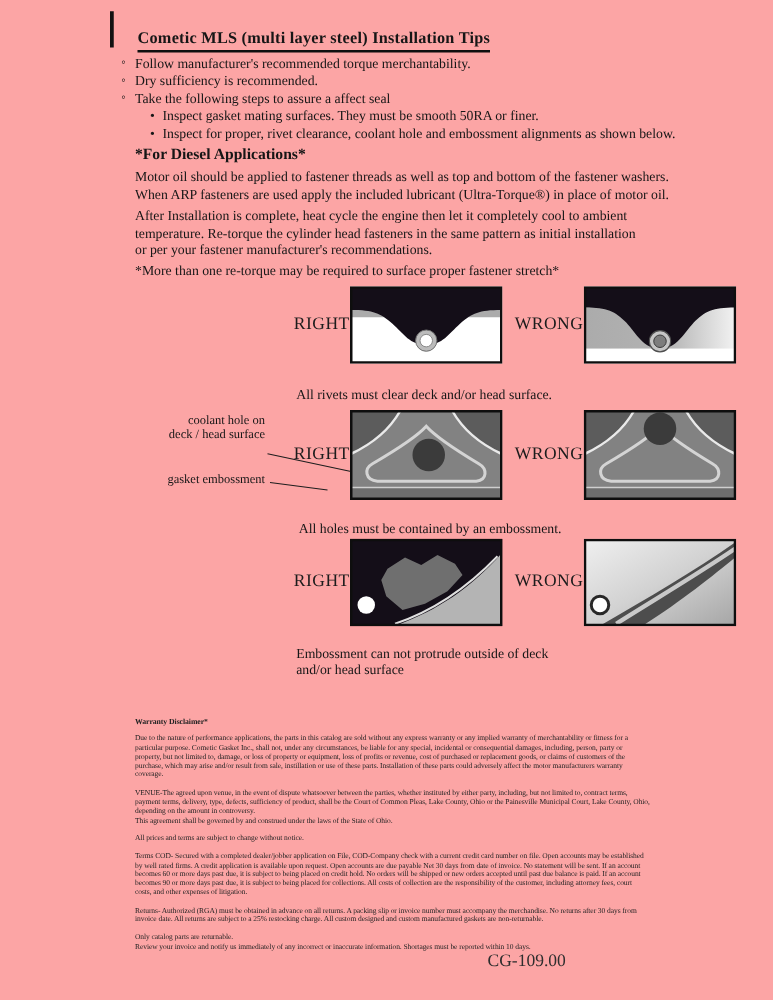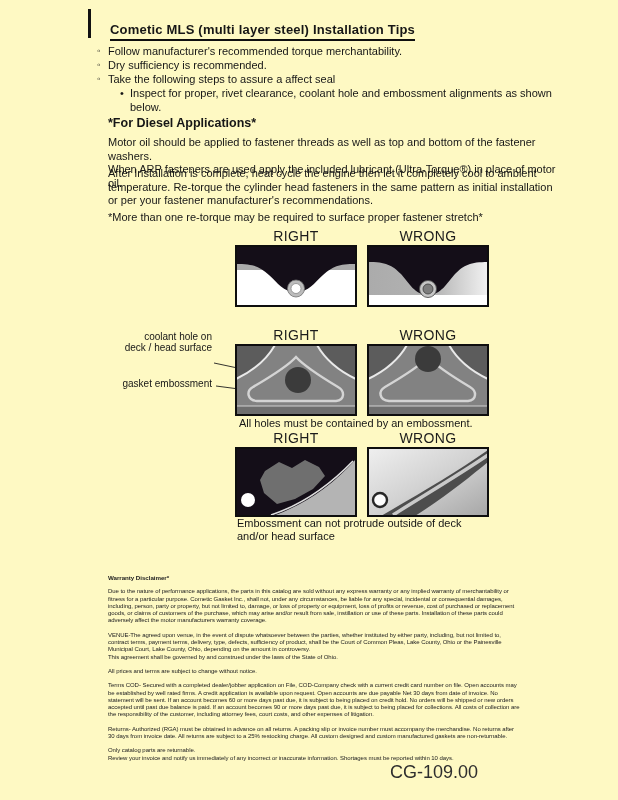--- a/index.html
+++ b/index.html
@@ -1,68 +1,69 @@
 <!DOCTYPE html>
 <html><head>
 <meta charset="utf-8">
 <style>
   * { margin:0; padding:0; box-sizing:border-box; }
   html,body { width:618px; height:800px; background:#ffffff; overflow:hidden;
     font-family:"Liberation Sans", sans-serif; color:#161616; }
-  #page { position:relative; width:618px; height:800px; background:#fef9c3; }
+  #page { position:relative; width:618px; height:800px; background:#fca5a5;font-family:Liberation Serif, serif; }
 
   .corner-mark { position:absolute; left:88px; top:9px; width:3px; height:29px; background:#121212; }
 
   .title { position:absolute; left:110px; top:22px; font-size:13px; font-weight:bold;
     letter-spacing:.2px; border-bottom:2px solid #0f0f0f; padding-bottom:2px; display:inline-block; }
 
   .bullets { position:absolute; left:97px; top:44px; font-size:11px; line-height:14px; width:470px; }
   .bullet { position:relative; padding-left:11px; }
   .bullet::before { content:"\25E6"; position:absolute; left:0; top:0; font-size:10px; }
   .subbullet { position:relative; margin-left:23px; padding-left:10px; }
   .subbullet::before { content:"\2022"; position:absolute; left:0; top:0; font-size:11px; }
 
   .section-head { position:absolute; left:108px; top:116px; font-size:12.5px; font-weight:bold; }
   .para { position:absolute; left:108px; font-size:11px; line-height:13.5px;
     width:460px; white-space:pre-line; }
   .p1 { top:136px; }
   .p2 { top:167px; }
   .note { top:211px; }
 
   .diag-row { position:absolute; left:235px; display:flex; gap:10px; }
-  .diag-col { display:flex; flex-direction:column; align-items:center; }
+  .diag-col { display:flex; flex-direction:row; align-items:center; }
   .diag-label { font-size:14px; line-height:15px; letter-spacing:.4px; color:#1c1c1c; margin-bottom:1px; }
   .diag-col svg { display:block; }
 
   .caption { position:absolute; font-size:11px; line-height:13px; white-space:pre-line; }
 
   .side-label { position:absolute; font-size:10px; line-height:10.5px; text-align:right;
     width:95px; white-space:pre-line; }
   .leader-overlay { position:absolute; left:118px; top:340px; pointer-events:none; }
 
   .fineprint { position:absolute; left:108px; top:574px; width:412px;
     font-size:6px; line-height:7.3px; letter-spacing:-0.05px; color:#222; }
   .fineprint h4 { font-size:6.2px; margin-bottom:7px; }
   .fineprint p { margin-bottom:7px; white-space:pre-line; }
 
-  .pageno { position:absolute; left:390px; top:762px; font-size:18px; color:#2e2e2e; }
+  .pageno { position:absolute; left:390px; top:762px; font-size:14px; color:#2e2e2e; }
 </style>
 </head>
 <body>
 
 <div id="page">
 
   <div class="corner-mark"></div>
 
   <div class="title">Cometic MLS (multi layer steel) Installation Tips</div>
 
   <div class="bullets">
     <div class="bullet">Follow manufacturer's recommended torque merchantability.</div>
     <div class="bullet">Dry sufficiency is recommended.</div>
     <div class="bullet">Take the following steps to assure a affect seal</div>
+    <div class="subbullet">Inspect gasket mating surfaces.  They must be smooth 50RA or finer.</div>
     <div class="subbullet">Inspect for proper, rivet clearance, coolant hole and embossment alignments as shown below.</div>
   </div>
 
   <div class="section-head">*For Diesel Applications*</div>
   <div class="para p1">Motor oil should be applied to fastener threads as well as top and bottom of the fastener washers.
 When ARP fasteners are used apply the included lubricant (Ultra-Torque®) in place of motor oil.</div>
   <div class="para p2">After Installation is complete, heat cycle the engine then let it completely cool to ambient
 temperature. Re-torque the cylinder head fasteners in the same pattern as initial installation
 or per your fastener manufacturer's recommendations.</div>
   <div class="para note">*More than one re-torque may be required to surface proper fastener stretch*</div>
@@ -94,20 +95,21 @@
         <rect x="0" y="0" width="122" height="62" fill="#ffffff"></rect>
         <rect x="1" y="17" width="120" height="33" fill="url(#deckGrad)"></rect>
         <rect x="1" y="50" width="120" height="11" fill="#ffffff"></rect>
         <path d="M1,1 H121 V17 C103,17 97,20 88,29 C80,38 74,50 61,50 C48,50 42,38 34,29 C25,20 19,17 1,17 Z" fill="#140e18"></path>
         <circle cx="61" cy="44" r="8.5" fill="#c6c6c6" stroke="#4f4f4f" stroke-width="0.9"></circle>
         <circle cx="61" cy="44" r="5" fill="#7d7d7d" stroke="#3c3c3c" stroke-width="0.8"></circle>
         <rect x="1" y="1" width="120" height="60" fill="none" stroke="#0e0e0e" stroke-width="2"></rect>
       </svg>
     </div>
   </div>
+  <div class="caption" style="left:237px; top:310px;">All rivets must clear deck and/or head surface.</div>
 
   <div class="side-label" style="left:117px; top:332px;">coolant hole on
 deck / head surface</div>
   <div class="side-label" style="left:117px; top:379px;">gasket embossment</div>
   <svg class="leader-overlay" width="190" height="70" viewBox="0 0 190 70">
     <line x1="96" y1="23" x2="176" y2="40" stroke="#1d1d1d" stroke-width="0.9"></line>
     <line x1="98" y1="46" x2="144" y2="52" stroke="#1d1d1d" stroke-width="0.9"></line>
   </svg>
   <div class="diag-row" style="top:328px;">
     <div class="diag-col">

